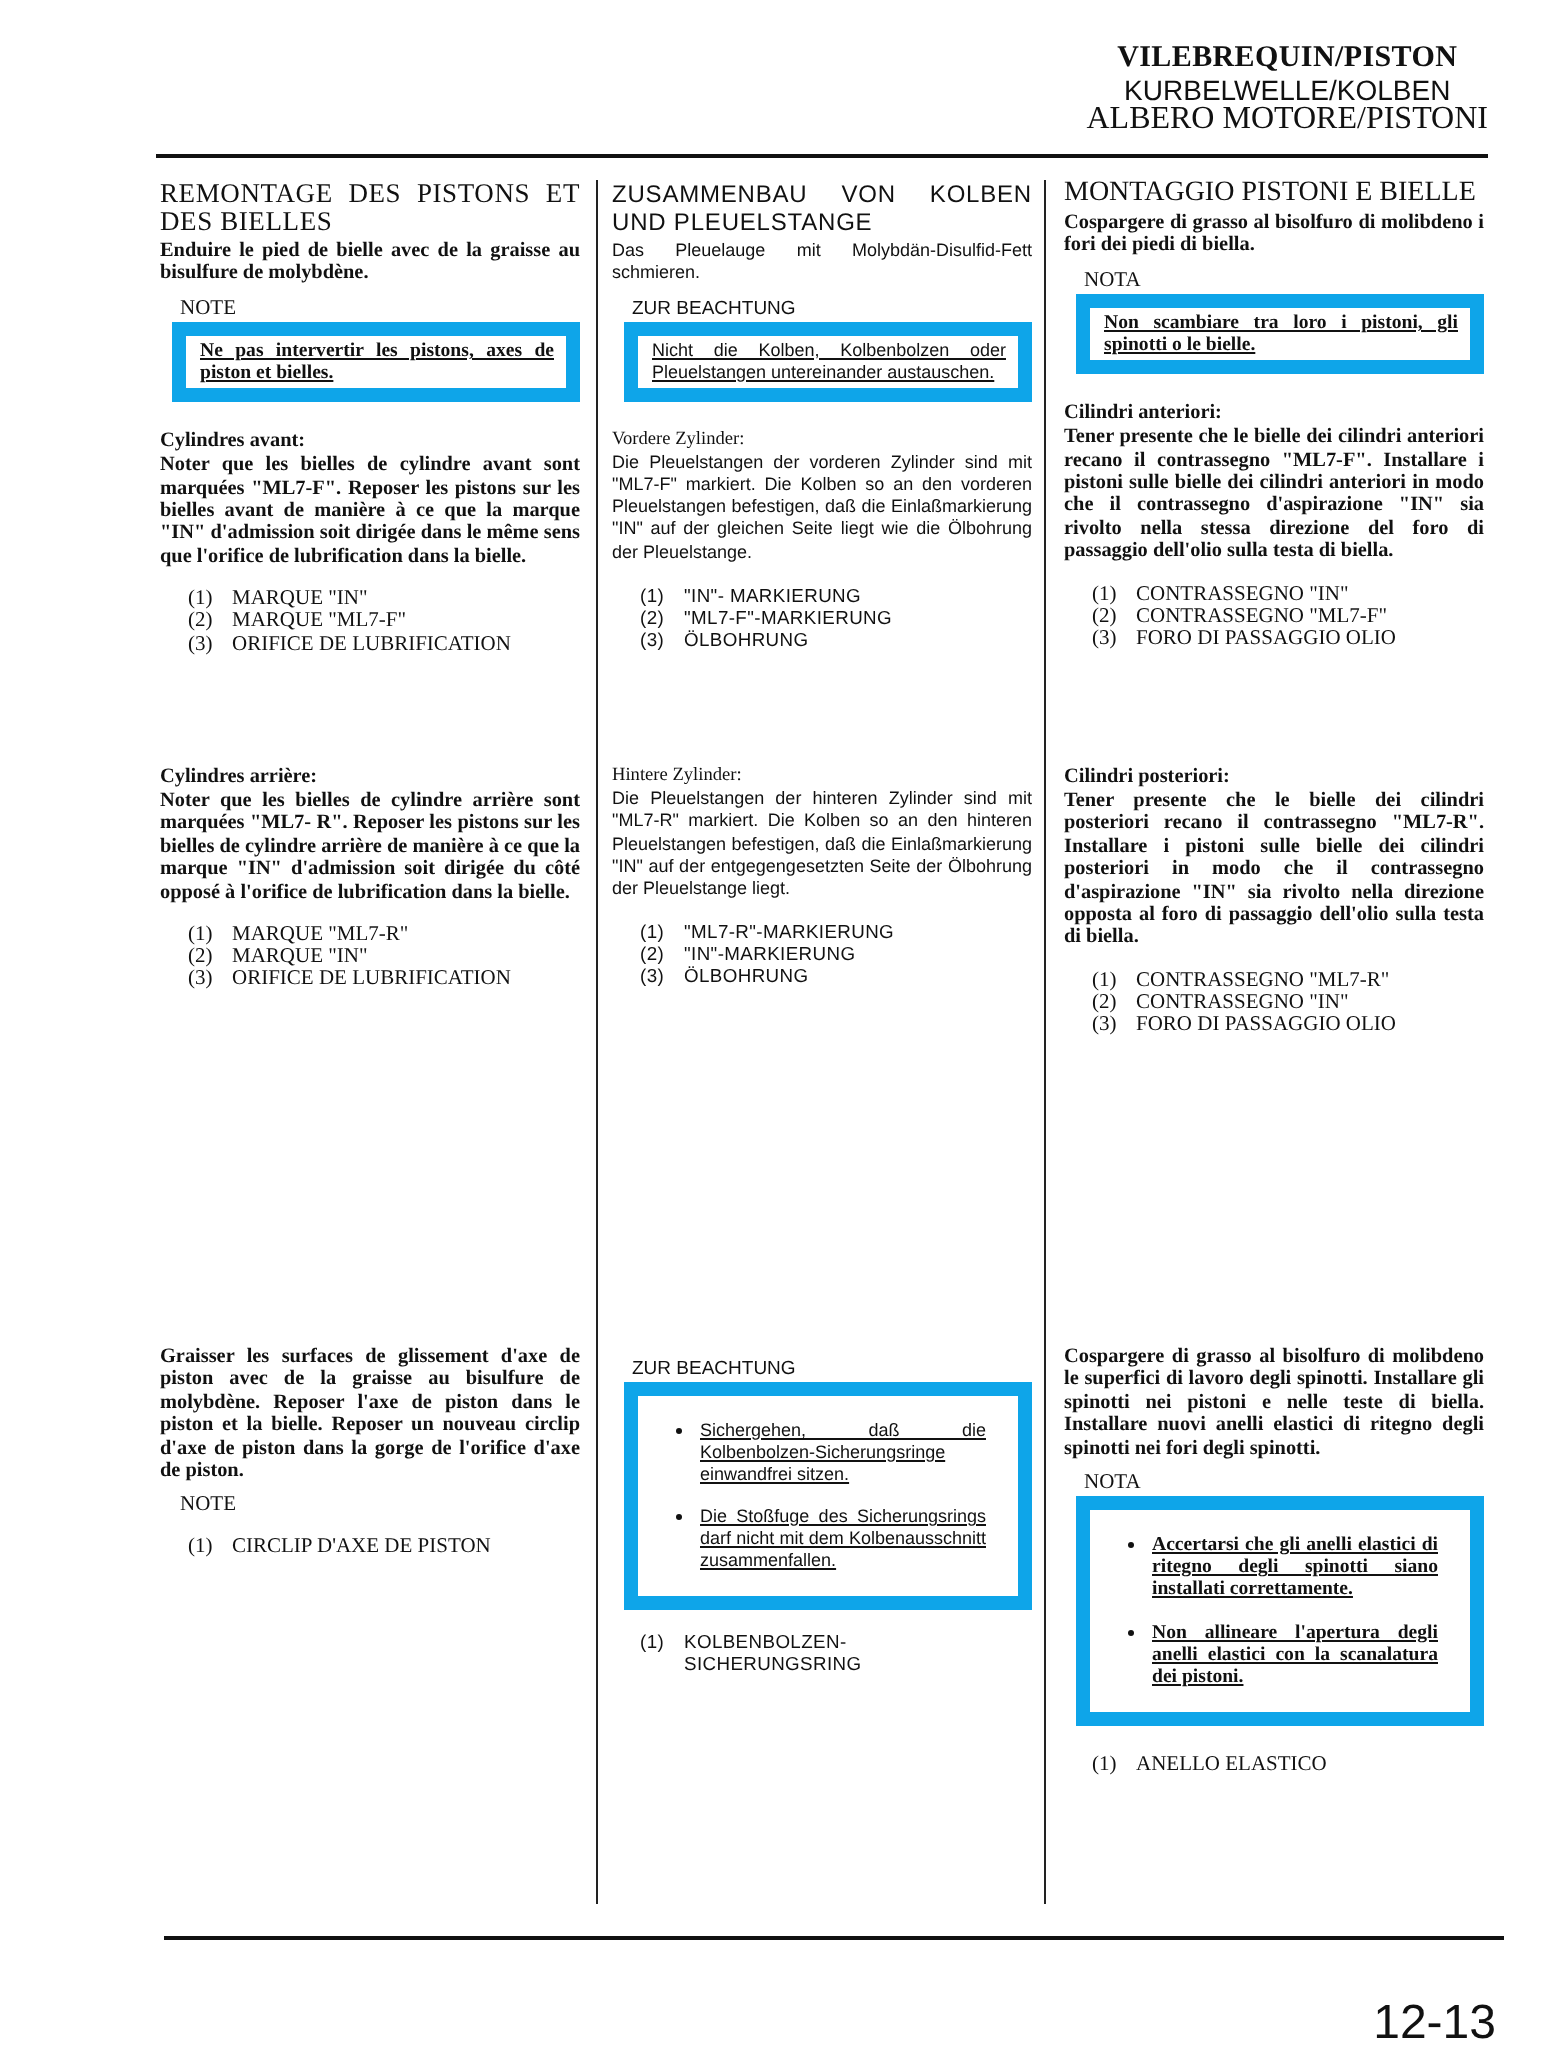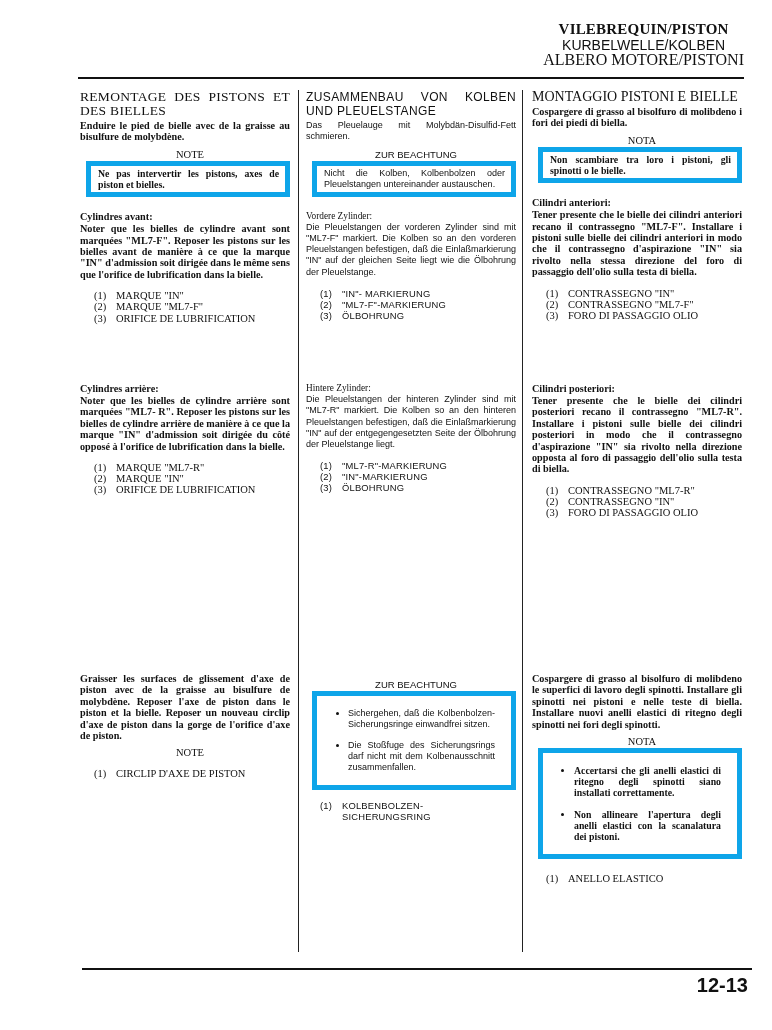--- a/index.html
+++ b/index.html
@@ -4,41 +4,41 @@
 <style>
   html, body { margin: 0; padding: 0; background: #ffffff; }
   body { width: 772px; height: 1030px; position: relative; overflow: hidden; color: #111; }
   .header { position: absolute; right: 28px; top: 22px; text-align: center; line-height: 1.05; }
   .h-fr { font-family: "Liberation Serif", serif; font-weight: bold; font-size: 15px; letter-spacing: 0.2px; }
   .h-de { font-family: "Liberation Sans", sans-serif; font-size: 14px; }
   .h-it { font-family: "Liberation Serif", serif; font-size: 16px; }
   .top-rule { position: absolute; left: 78px; right: 28px; top: 77px; height: 2px; background: #111; }
   .vline { position: absolute; width: 1px; background: #222; top: 90px; height: 862px; }
   .bottom-rule { position: absolute; left: 82px; right: 20px; top: 968px; height: 2px; background: #111; }
-  .page-num { position: absolute; right: 24px; top: 974px; font-family: "Liberation Sans", sans-serif; font-weight: bold; font-size: 20px; }
+  .page-num { position: absolute; right: 24px; top: 998px; font-family: "Liberation Sans", sans-serif; font-weight: normal; font-size: 24px; }
 
   .col { position: absolute; top: 90px; }
   .col-fr { left: 80px; width: 210px; font-family: "Liberation Serif", serif; }
   .col-de { left: 306px; width: 210px; font-family: "Liberation Sans", sans-serif; }
   .col-it { left: 532px; width: 210px; font-family: "Liberation Serif", serif; }
 
   .sec { position: absolute; left: 0; width: 100%; }
   .title { font-size: 13.5px; line-height: 14px; margin: 0 0 2px 0; text-align: justify; }
   .col-fr .title { letter-spacing: 0.3px; }
   .col-de .title { font-size: 12px; letter-spacing: 0.4px; line-height: 14px; }
   .col-it .title { font-size: 14px; }
   .para { font-size: 10.2px; line-height: 11.4px; text-align: justify; margin: 0; }
   .col-de .para { font-size: 9px; line-height: 11.3px; }
   .col-fr .para, .col-it .para { font-weight: 600; }
   .label { font-size: 10.2px; margin: 0 0 1px 0; }
   .col-fr .label, .col-it .label { font-weight: 600; }
   .col-de .label { font-size: 9.3px; font-family: Liberation Serif, serif; }
-  .note-head { font-size: 10.5px; margin: 6px 0 1px 10px; text-align: center; }
+  .note-head { font-size: 10.5px; margin: 6px 0 1px 10px; }
   .col-de .note-head { font-size: 9.5px; }
-  .note-box { border: 5px solid #0ea5e9; margin-left: 6px; padding: 2px 6px 2px 7px; font-size: 9.8px; line-height: 11.2px; text-align: justify; }
+  .note-box { border: 7px solid #0ea5e9; margin-left: 6px; padding: 2px 6px 2px 7px; font-size: 9.8px; line-height: 11.2px; text-align: justify; text-decoration: underline; }
   .col-de .note-box { font-size: 9px; line-height: 11px; }
   .col-fr .note-box, .col-it .note-box { font-weight: 600; }
   .note-box ul { margin: 0; padding-left: 14px; }
   .note-box li { margin: 10px; }
   .legend { margin: 10px 0 0 14px; font-size: 10.5px; line-height: 11.2px; }
   .col-de .legend { font-size: 9.4px; line-height: 11px; letter-spacing: 0.2px; }
   .legend-item { display: flex; }
   .legend-num { width: 22px; flex: none; }
 </style>
 </head>

